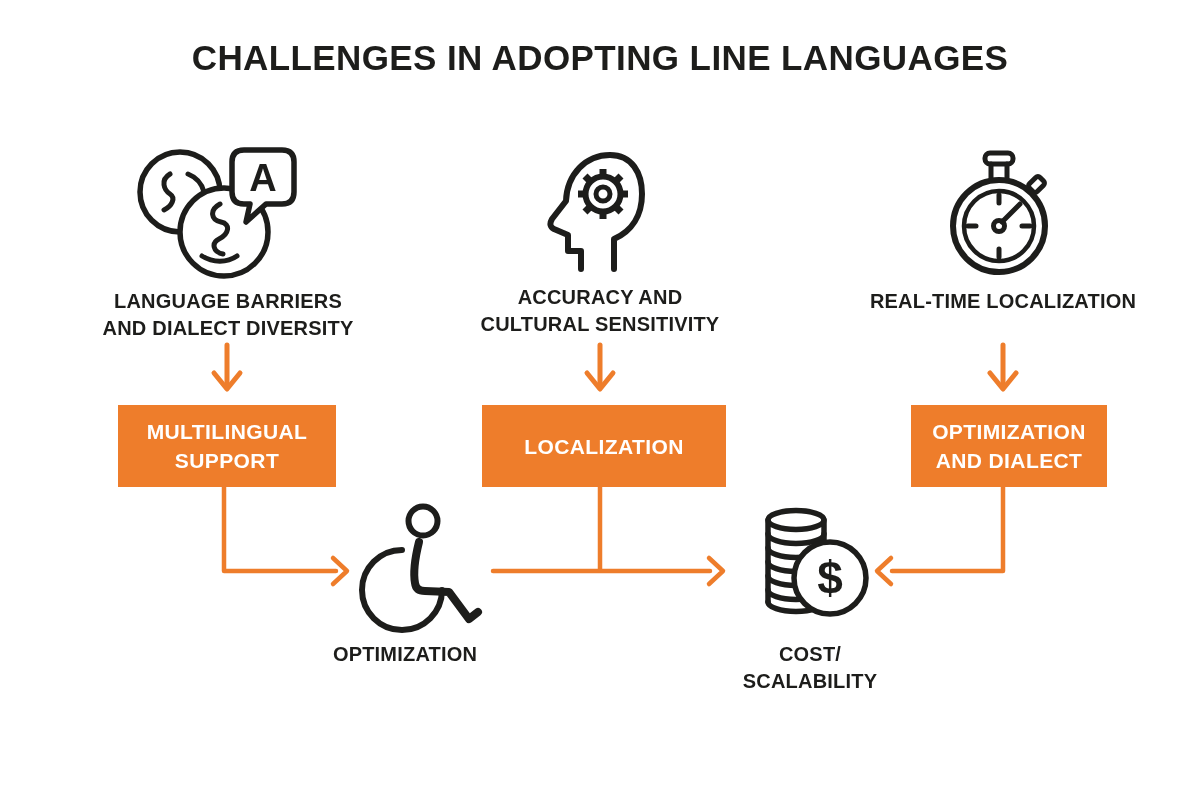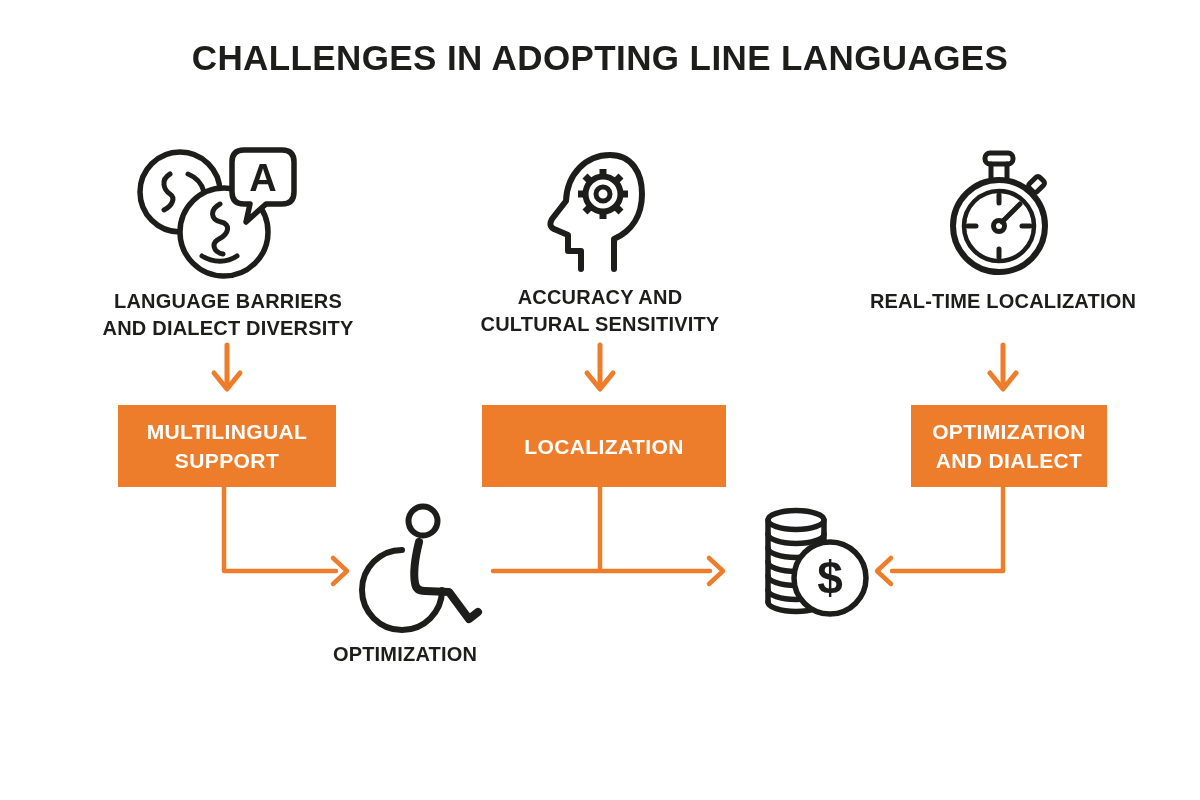--- a/index.html
+++ b/index.html
@@ -136,14 +136,18 @@
     <path class="ink-stroke" stroke-width="5.5" d="M 8,70 A 28,9.5 0 0 0 64,70"></path>
     <path class="ink-stroke" stroke-width="5.5" d="M 8,84 A 28,9.5 0 0 0 64,84"></path>
     <path class="ink-stroke" stroke-width="5.5" d="M 8,96 A 28,9.5 0 0 0 64,96"></path>
     <circle class="ink-stroke-white" stroke-width="5.5" cx="70" cy="72" r="36"></circle>
     <text class="ink-text" x="70" y="88" font-size="46" text-anchor="middle">$</text>
   </svg>
 
   <div class="label" style="left:245px;top:641px;width:320px">
     <div>OPTIMIZATION</div>
   </div>
+  <div class="label" style="left:650px;top:641px;width:320px">
+    <div>COST/</div>
+    <div>SCALABILITY</div>
+  </div>
 
 </div>
 
 </body></html>

